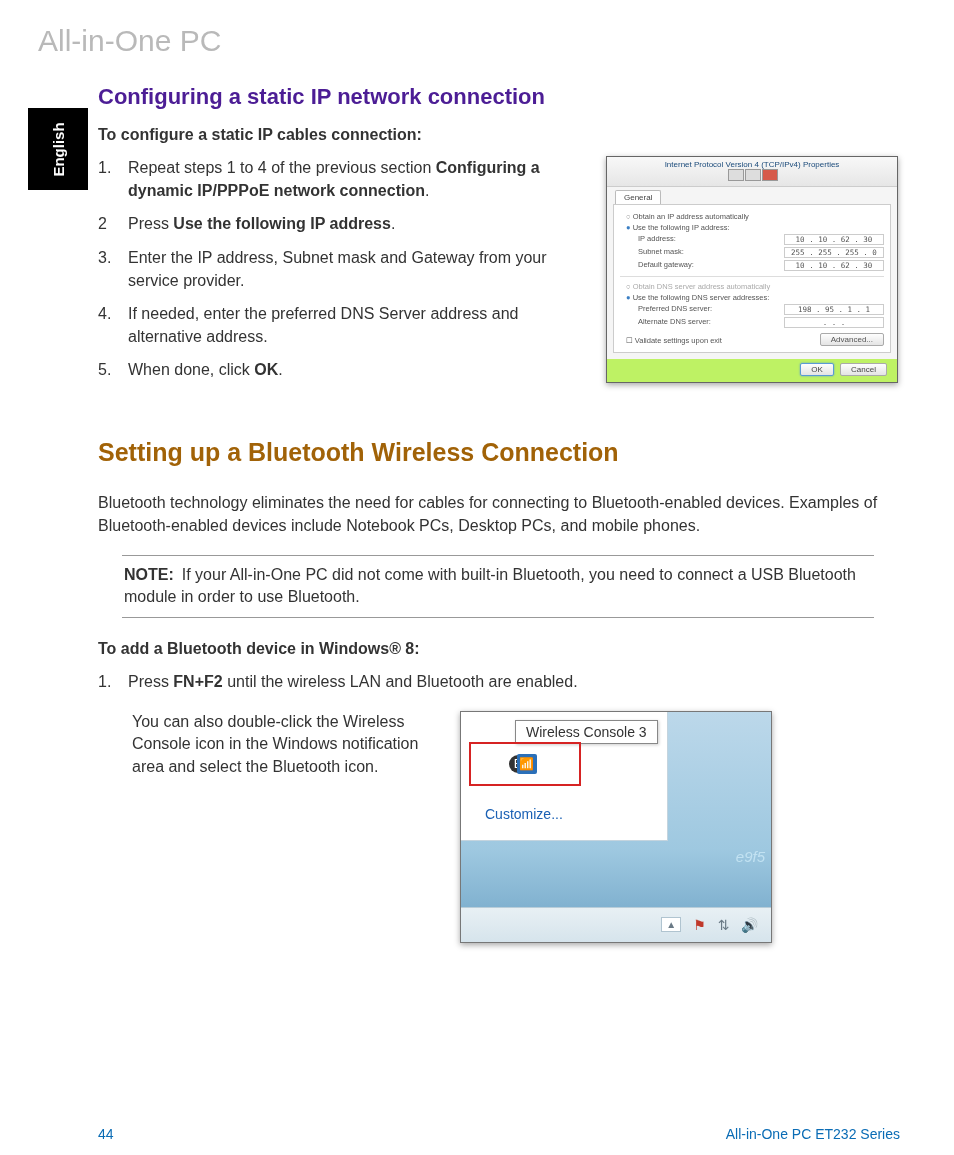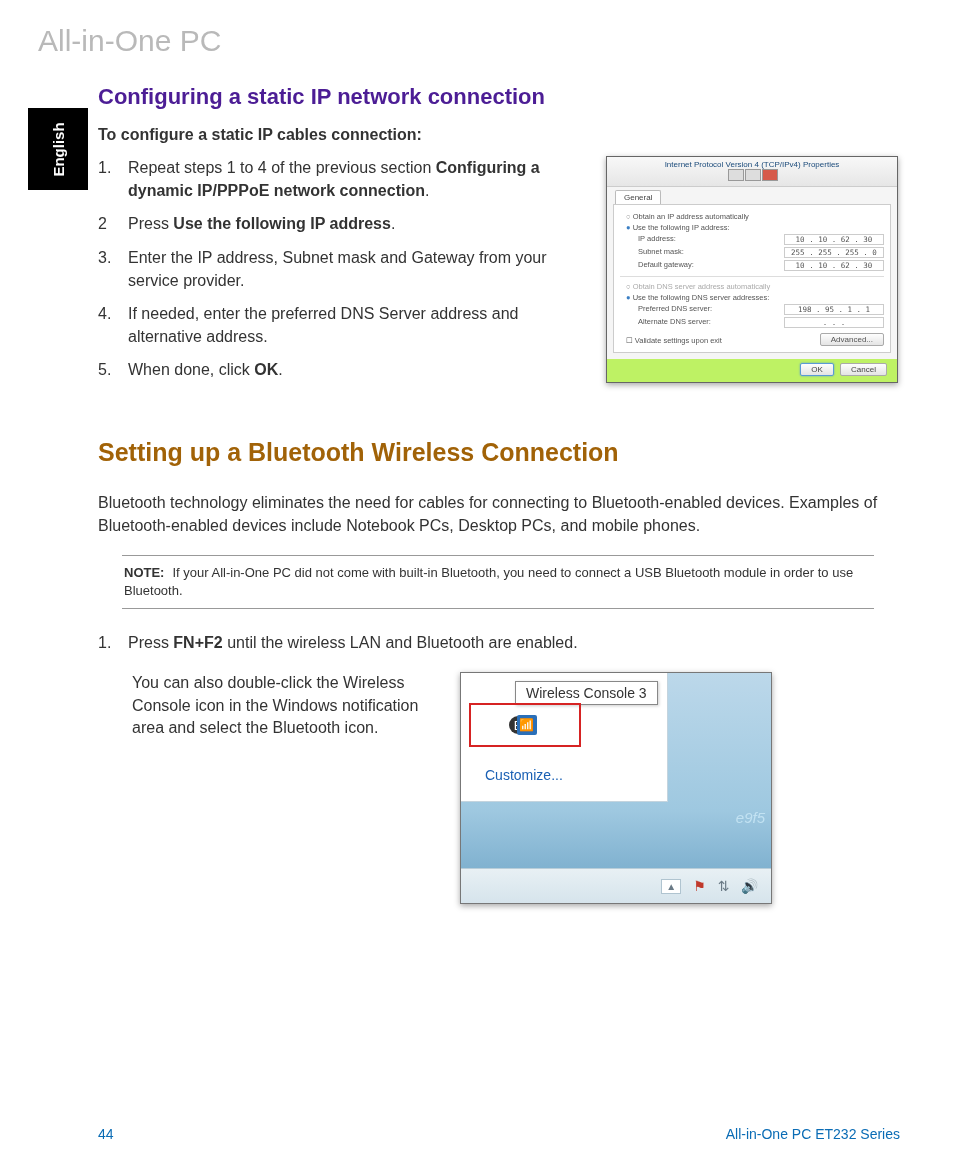--- a/index.html
+++ b/index.html
@@ -177,21 +177,21 @@
     font-size: 16px;
     color: #333;
     line-height: 1.45;
     margin-bottom: 18px;
   }
   .note-box {
     border-top: 1px solid #999;
     border-bottom: 1px solid #999;
     padding: 8px 2px;
     margin: 0 24px 22px 24px;
-    font-size: 13px;
+    font-size: 16px;
     line-height: 1.4;
   }
   .note-box .note-label { font-weight: 700; margin-right: 8px; }
 
   .bt-two-col { display: flex; gap: 18px; align-items: flex-start; margin-top: 18px; }
   .bt-left { width: 310px; font-size: 16px; line-height: 1.4; padding-left: 34px; }
 
   .console-shot {
     width: 310px;
     height: 230px;
@@ -379,20 +379,21 @@
     </div>
   </div>
 
   <div class="big-heading">Setting up a Bluetooth Wireless Connection</div>
   <div class="para">Bluetooth technology eliminates the need for cables for connecting to Bluetooth-enabled devices. Examples of Bluetooth-enabled devices include Notebook PCs, Desktop PCs, and mobile phones.</div>
 
   <div class="note-box">
     <span class="note-label">NOTE:</span><span>If your All-in-One PC did not come with built-in Bluetooth, you need to connect a USB Bluetooth module in order to use Bluetooth.</span>
   </div>
 
+  <div class="bold-line">To add a Bluetooth device in Windows® 8:</div>
 
   <ol class="steps">
     <li>
       <span class="num">1.</span>
       <span class="txt"><span>Press </span><b>FN+F2</b><span> until the wireless LAN and Bluetooth are enabled.</span></span>
     </li>
   </ol>
 
   <div class="bt-two-col">
     <div class="bt-left">You can also double-click the Wireless Console icon in the Windows notification area and select the Bluetooth icon.</div>

